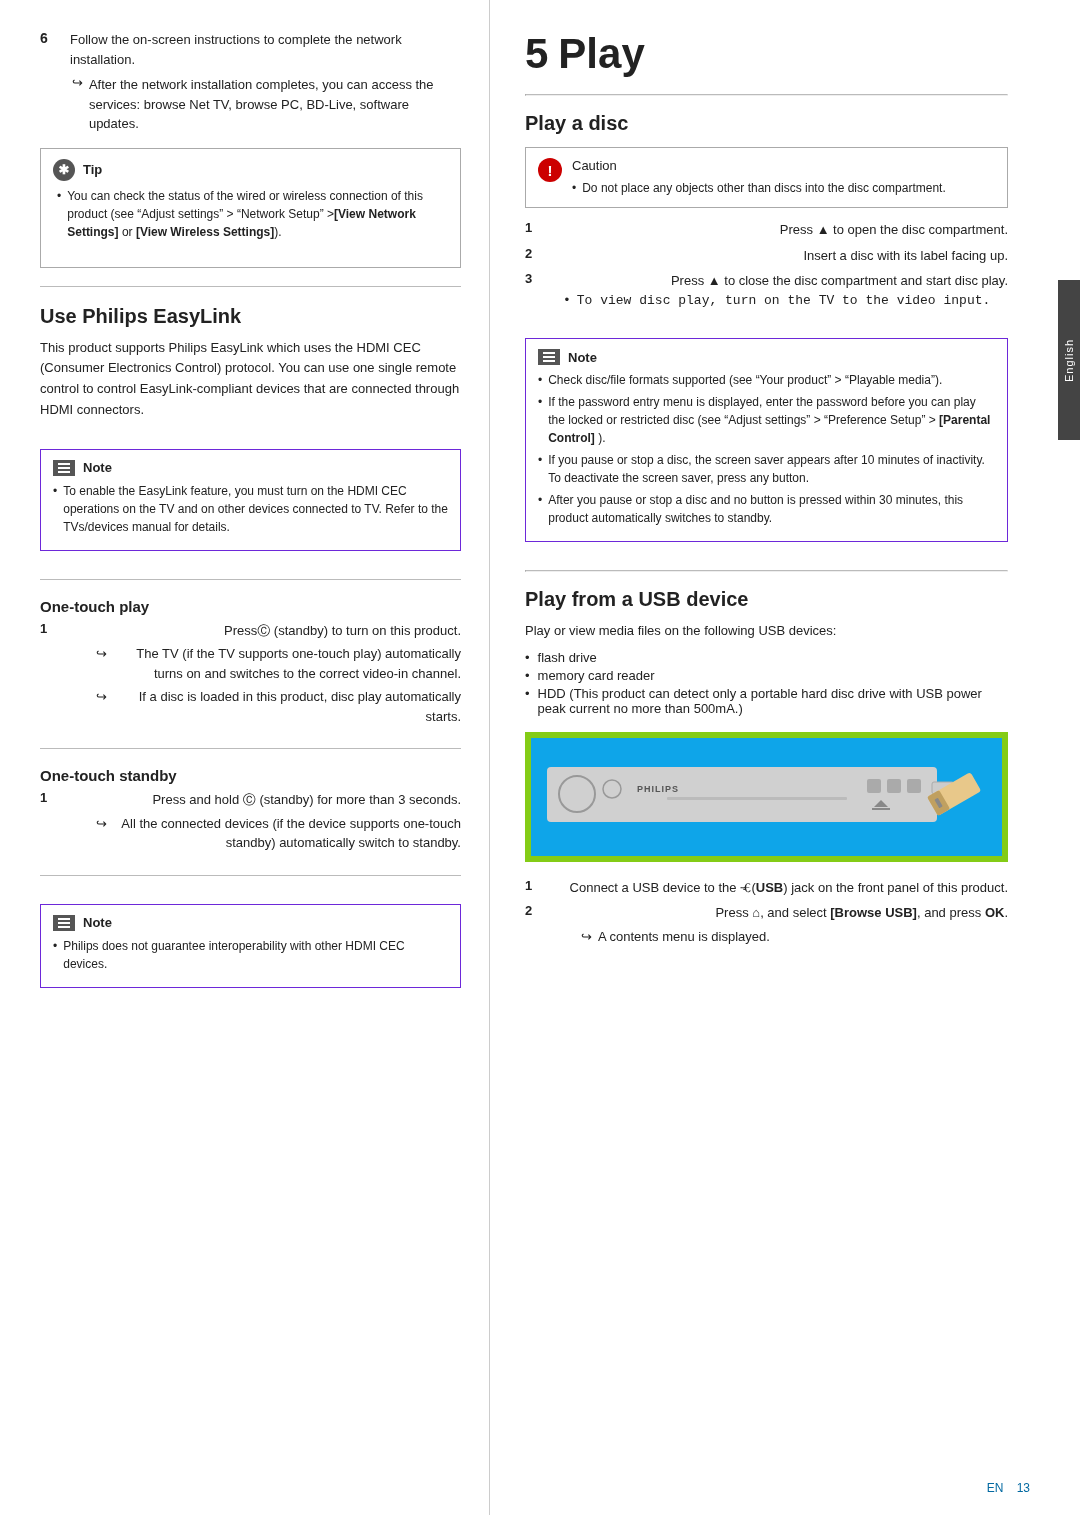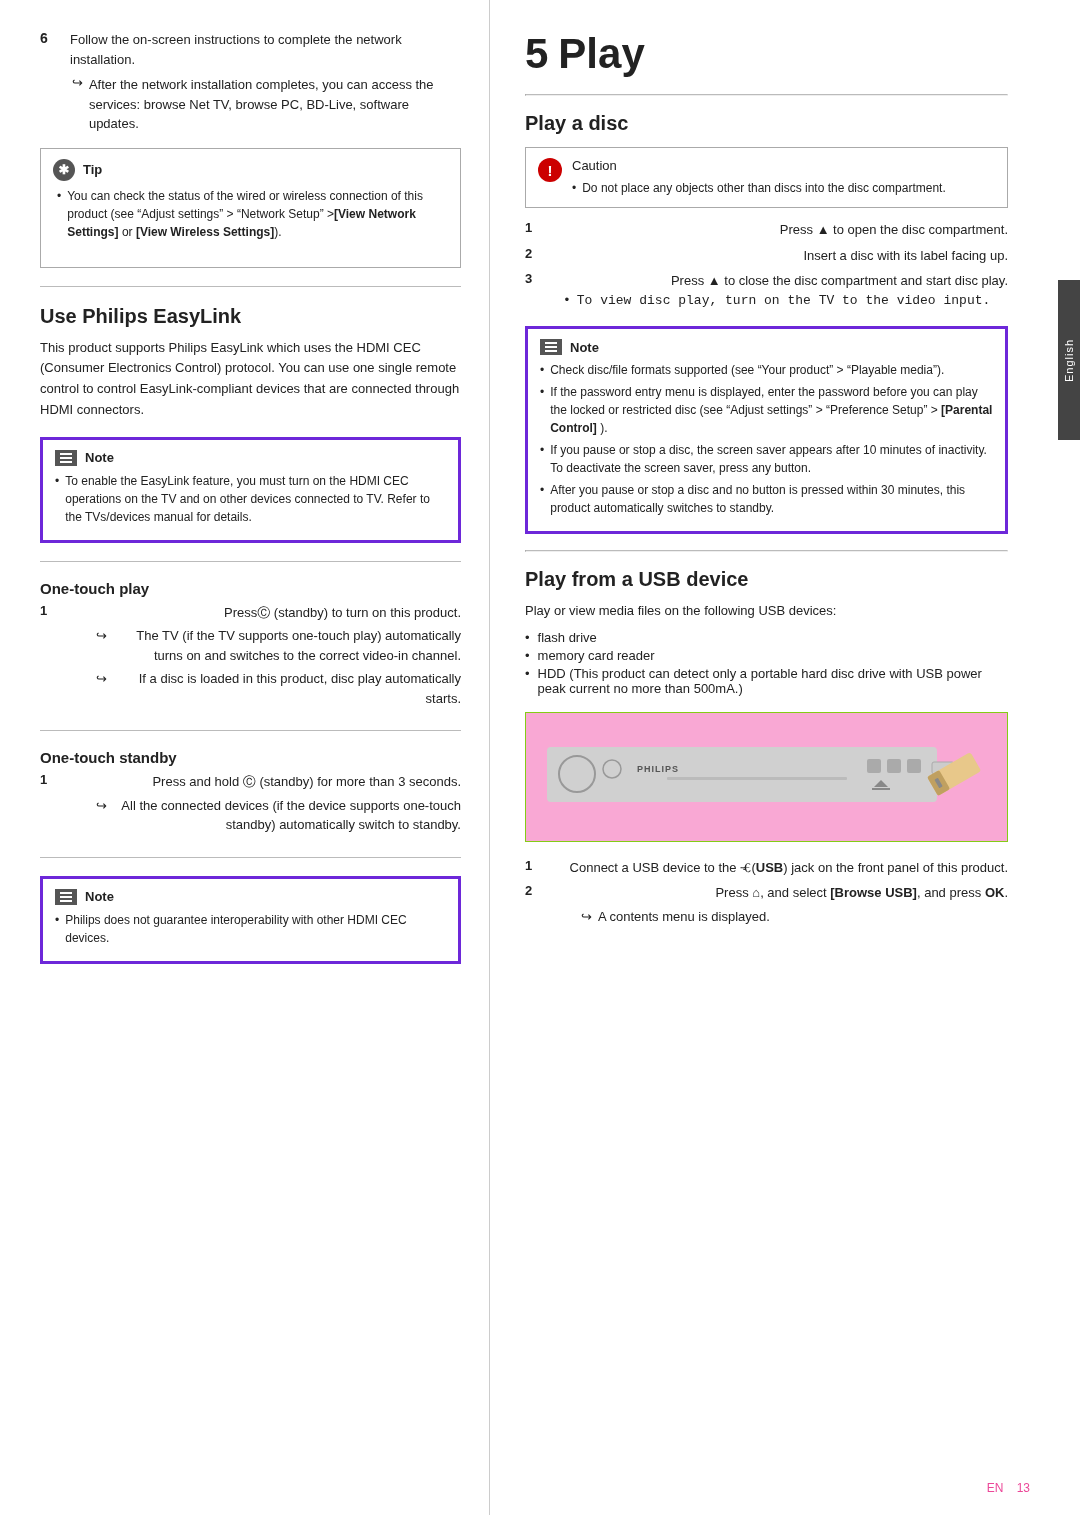--- a/index.html
+++ b/index.html
@@ -154,23 +154,23 @@
     }
 
     .body-text {
       font-size: 13px;
       line-height: 1.6;
       margin-bottom: 8px;
     }
 
     
     .note-box {
-      border: 3px solid #6d28d9;
+      border: 1px solid #6d28d9;
       padding: 10px 12px;
-      margin: 16px 0;
+      margin: 28px 0;
     }
 
     .note-header {
       display: flex;
       align-items: center;
       margin-bottom: 6px;
     }
 
     .note-icon {
       width: 22px;
@@ -298,40 +298,40 @@
 
     .caution-bullet::before {
       content: "•";
       margin-right: 6px;
     }
 
     
     .device-image {
       width: 100%;
       height: 130px;
-      border: 1px solid #84cc16;
+      border: 6px solid #84cc16;
       margin: 16px 0;
-      background: #f9a8d4;
+      background: #0ea5e9;
       display: flex;
       align-items: center;
       justify-content: center;
       position: relative;
       overflow: hidden;
     }
 
     
     .bold { font-weight: bold; }
 
     
     .page-footer {
       position: absolute;
       bottom: 20px;
       right: 50px;
       font-size: 12px;
-      color: #ec4899;
+      color: #0369a1;
     }
 
     .right-divider {
       border-top: 1px solid #bbb;
       margin: 16px 0;
     }
   </style>
 </head>
 <body>
 

